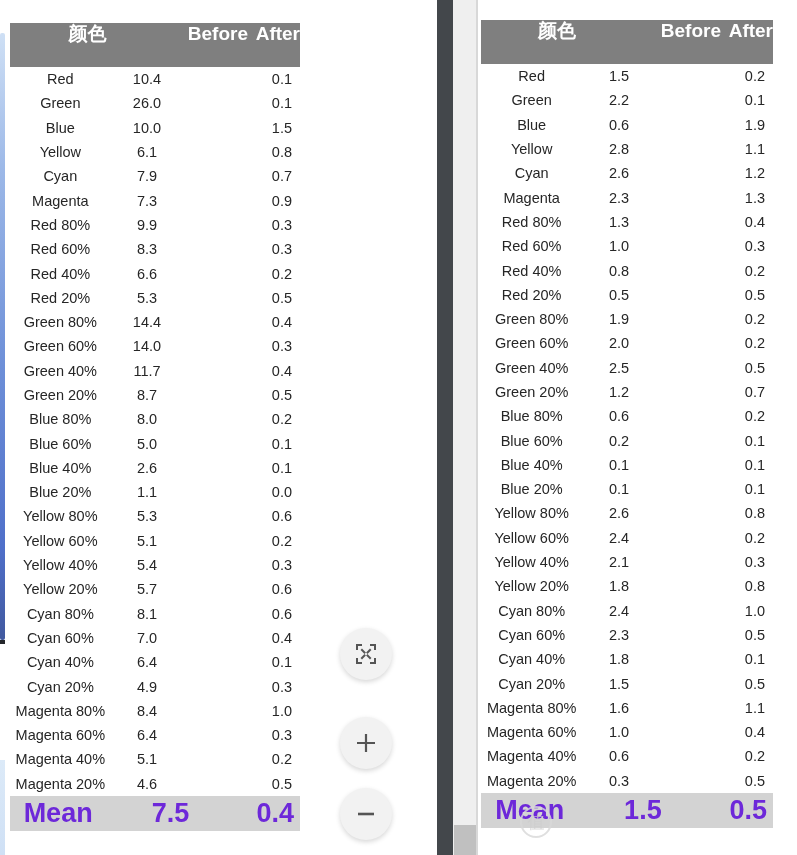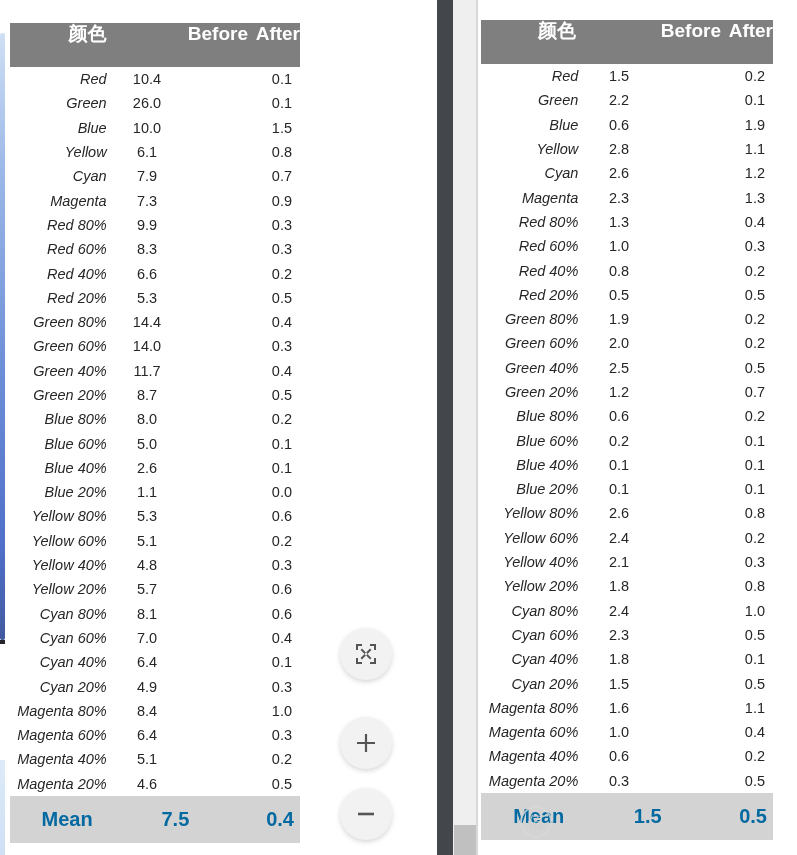--- a/index.html
+++ b/index.html
@@ -134,39 +134,39 @@
   .right-tbl .hdr-after  { width: 52px; }
 
   .dtable tbody td {
     font-size: 14.5px;
     color: #262626;
     padding: 0;
     border: none;
     white-space: nowrap;
   }
   .dtable tbody tr { height: 24.3px; }
-  .dtable tbody td.c-name   { text-align: right; padding-left: 4px; font-style: italic; }
+  .dtable tbody td.c-name   { text-align: center; padding-left: 4px; }
   .dtable tbody td.c-before { text-align: center; padding-right: 16px; }
   .dtable tbody td.c-after  { text-align: right; padding-right: 8px; }
 
   .left-tbl td.c-name   { width: 155px; }
   .left-tbl td.c-before { width: 83px; }
   .left-tbl td.c-after  { width: 52px; }
   .right-tbl td.c-name   { width: 152px; }
   .right-tbl td.c-before { width: 88px; }
   .right-tbl td.c-after  { width: 52px; }
 
   
   .dtable tfoot tr { height: 34px; }
   .dtable tfoot td {
     background: #d3d3d3;
     font-weight: bold;
-    font-size: 20px;
-    color: #0369a1;
-    padding: 12px;
+    font-size: 27px;
+    color: #6d28d9;
+    padding: 2px;
     border: none;
   }
   .dtable tfoot td.c-name   { text-align: right; padding-right: 14px; }
   .dtable tfoot td.c-before { text-align: right; padding-right: 14px; }
   .dtable tfoot td.c-after  { text-align: right; padding-right: 6px; }
 
   
   .fab {
     position: absolute;
     width: 52px; height: 52px;
@@ -335,21 +335,21 @@
             <td class="c-before">5.3</td>
             <td class="c-after">0.6</td>
           </tr>
           <tr>
             <td class="c-name">Yellow 60%</td>
             <td class="c-before">5.1</td>
             <td class="c-after">0.2</td>
           </tr>
           <tr>
             <td class="c-name">Yellow 40%</td>
-            <td class="c-before">4.8</td>
+            <td class="c-before">5.4</td>
             <td class="c-after">0.3</td>
           </tr>
           <tr>
             <td class="c-name">Yellow 20%</td>
             <td class="c-before">5.7</td>
             <td class="c-after">0.6</td>
           </tr>
           <tr>
             <td class="c-name">Cyan 80%</td>
             <td class="c-before">8.1</td>

